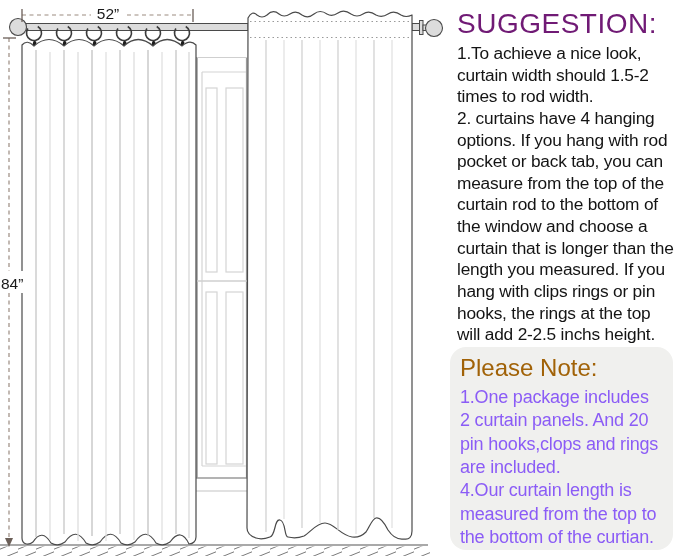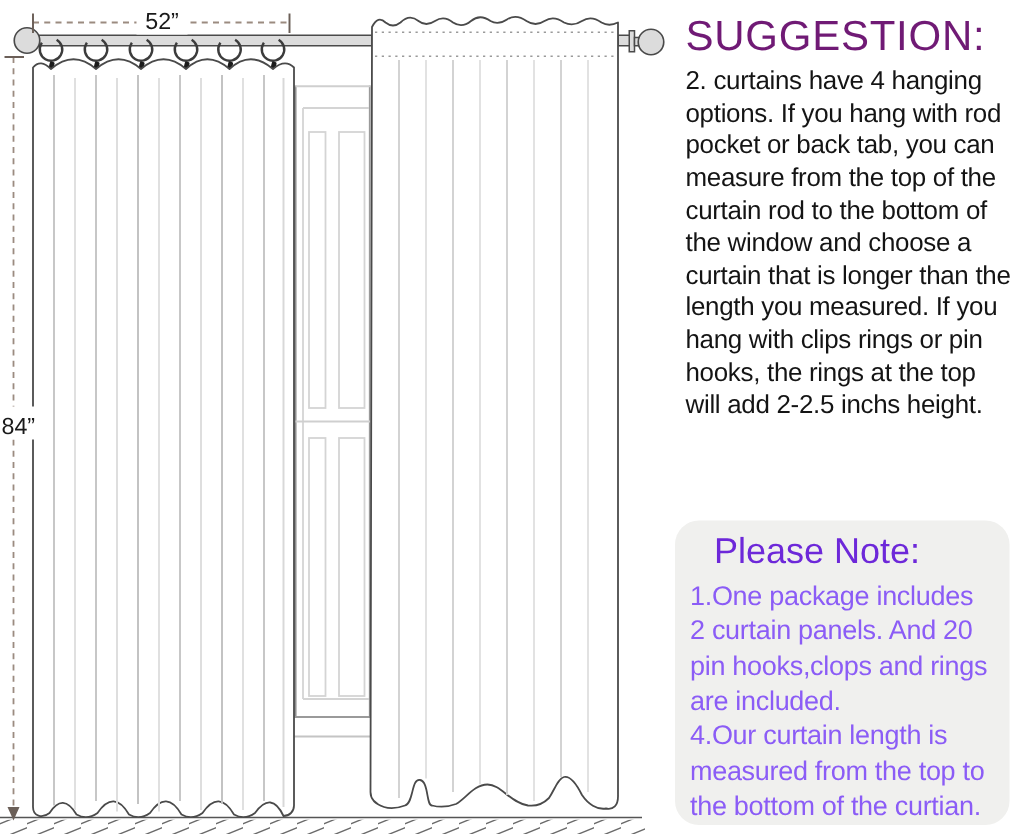--- a/index.html
+++ b/index.html
@@ -22,21 +22,21 @@
   .sugg-item{
     font-size:17.3px;line-height:1.25;letter-spacing:-0.2px;
     color:#141414;margin:0;
   }
   .note-box{
     position:absolute;left:450px;top:347px;width:223px;height:203px;
     background:#f0f0ee;border-radius:16px;
     padding:7px 10px 0 10px;box-sizing:border-box;
   }
   .note-title{
-    font-size:24px;line-height:1.2;font-weight:500;color:#6d28d9;margin:0 0 3px 16px;
+    font-size:24px;line-height:1.2;font-weight:500;color:#a16207;margin:0 0 3px 0;
   }
   .note-item{
     font-size:18px;line-height:1.3;letter-spacing:-0.2px;color:#8b5cf6;margin:0;
   }
 </style>
 </head>
 <body>
 
 <div class="stage">
 
@@ -193,20 +193,21 @@
       <line x1="9" y1="38" x2="9" y2="538" stroke="#9b8b80" stroke-width="1.2" stroke-dasharray="4 3.5"></line>
       <line x1="3" y1="38" x2="16" y2="38" stroke="#6b5f58" stroke-width="1.3"></line>
       <polygon points="5,538 13,538 9,547" fill="#6b5f58"></polygon>
       <rect x="0" y="271" width="26" height="22" fill="#ffffff"></rect>
       <text x="1" y="289" text-anchor="start" font-size="15.5" fill="#1a1a1a">84”</text>
     </g>
   </svg>
 
   <div class="text-col">
     <h2 class="sugg-title">SUGGESTION:</h2>
+    <p class="sugg-item">1.To achieve a nice look, curtain width should 1.5-2 times to rod width.</p>
     <p class="sugg-item">2. curtains have 4 hanging options. If you hang with rod pocket or back tab, you can measure from the top of the curtain rod to the bottom of the window and choose a curtain that is longer than the length you measured. If you hang with clips rings or pin hooks, the rings at the top will add 2-2.5 inchs height.</p>
   </div>
 
   <div class="note-box">
     <h2 class="note-title">Please Note:</h2>
     <p class="note-item">1.One package includes 2 curtain panels. And 20 pin hooks,clops and rings are included.</p>
     <p class="note-item">4.Our curtain length is measured from the top to the bottom of the curtian.</p>
   </div>
 
 </div>

